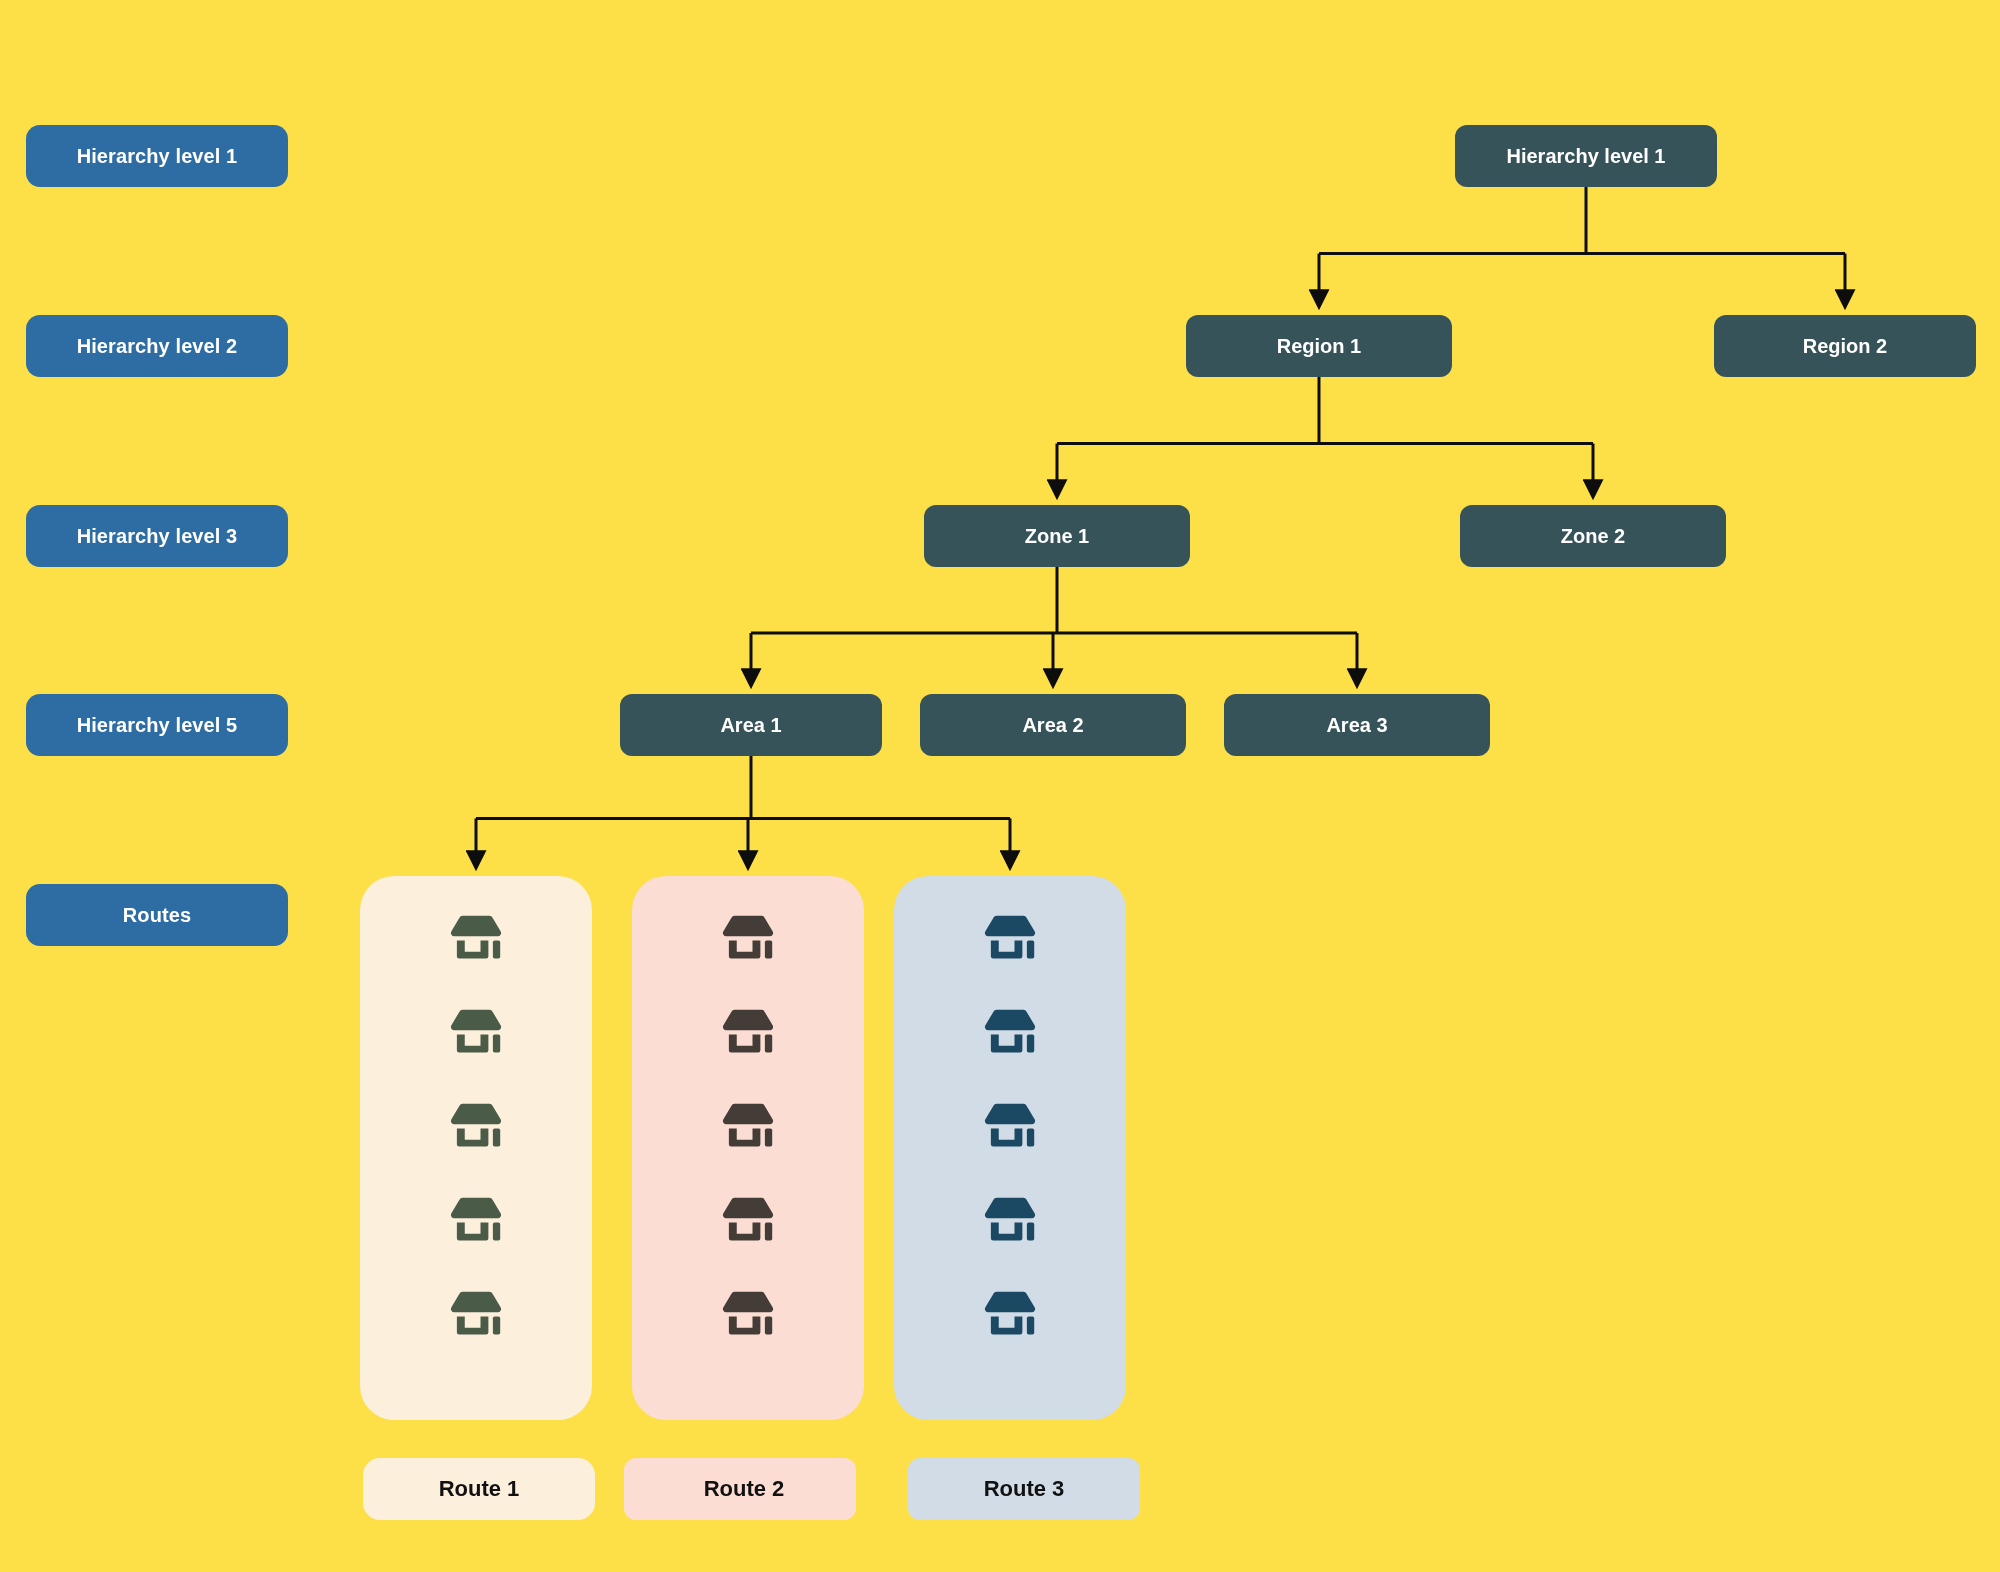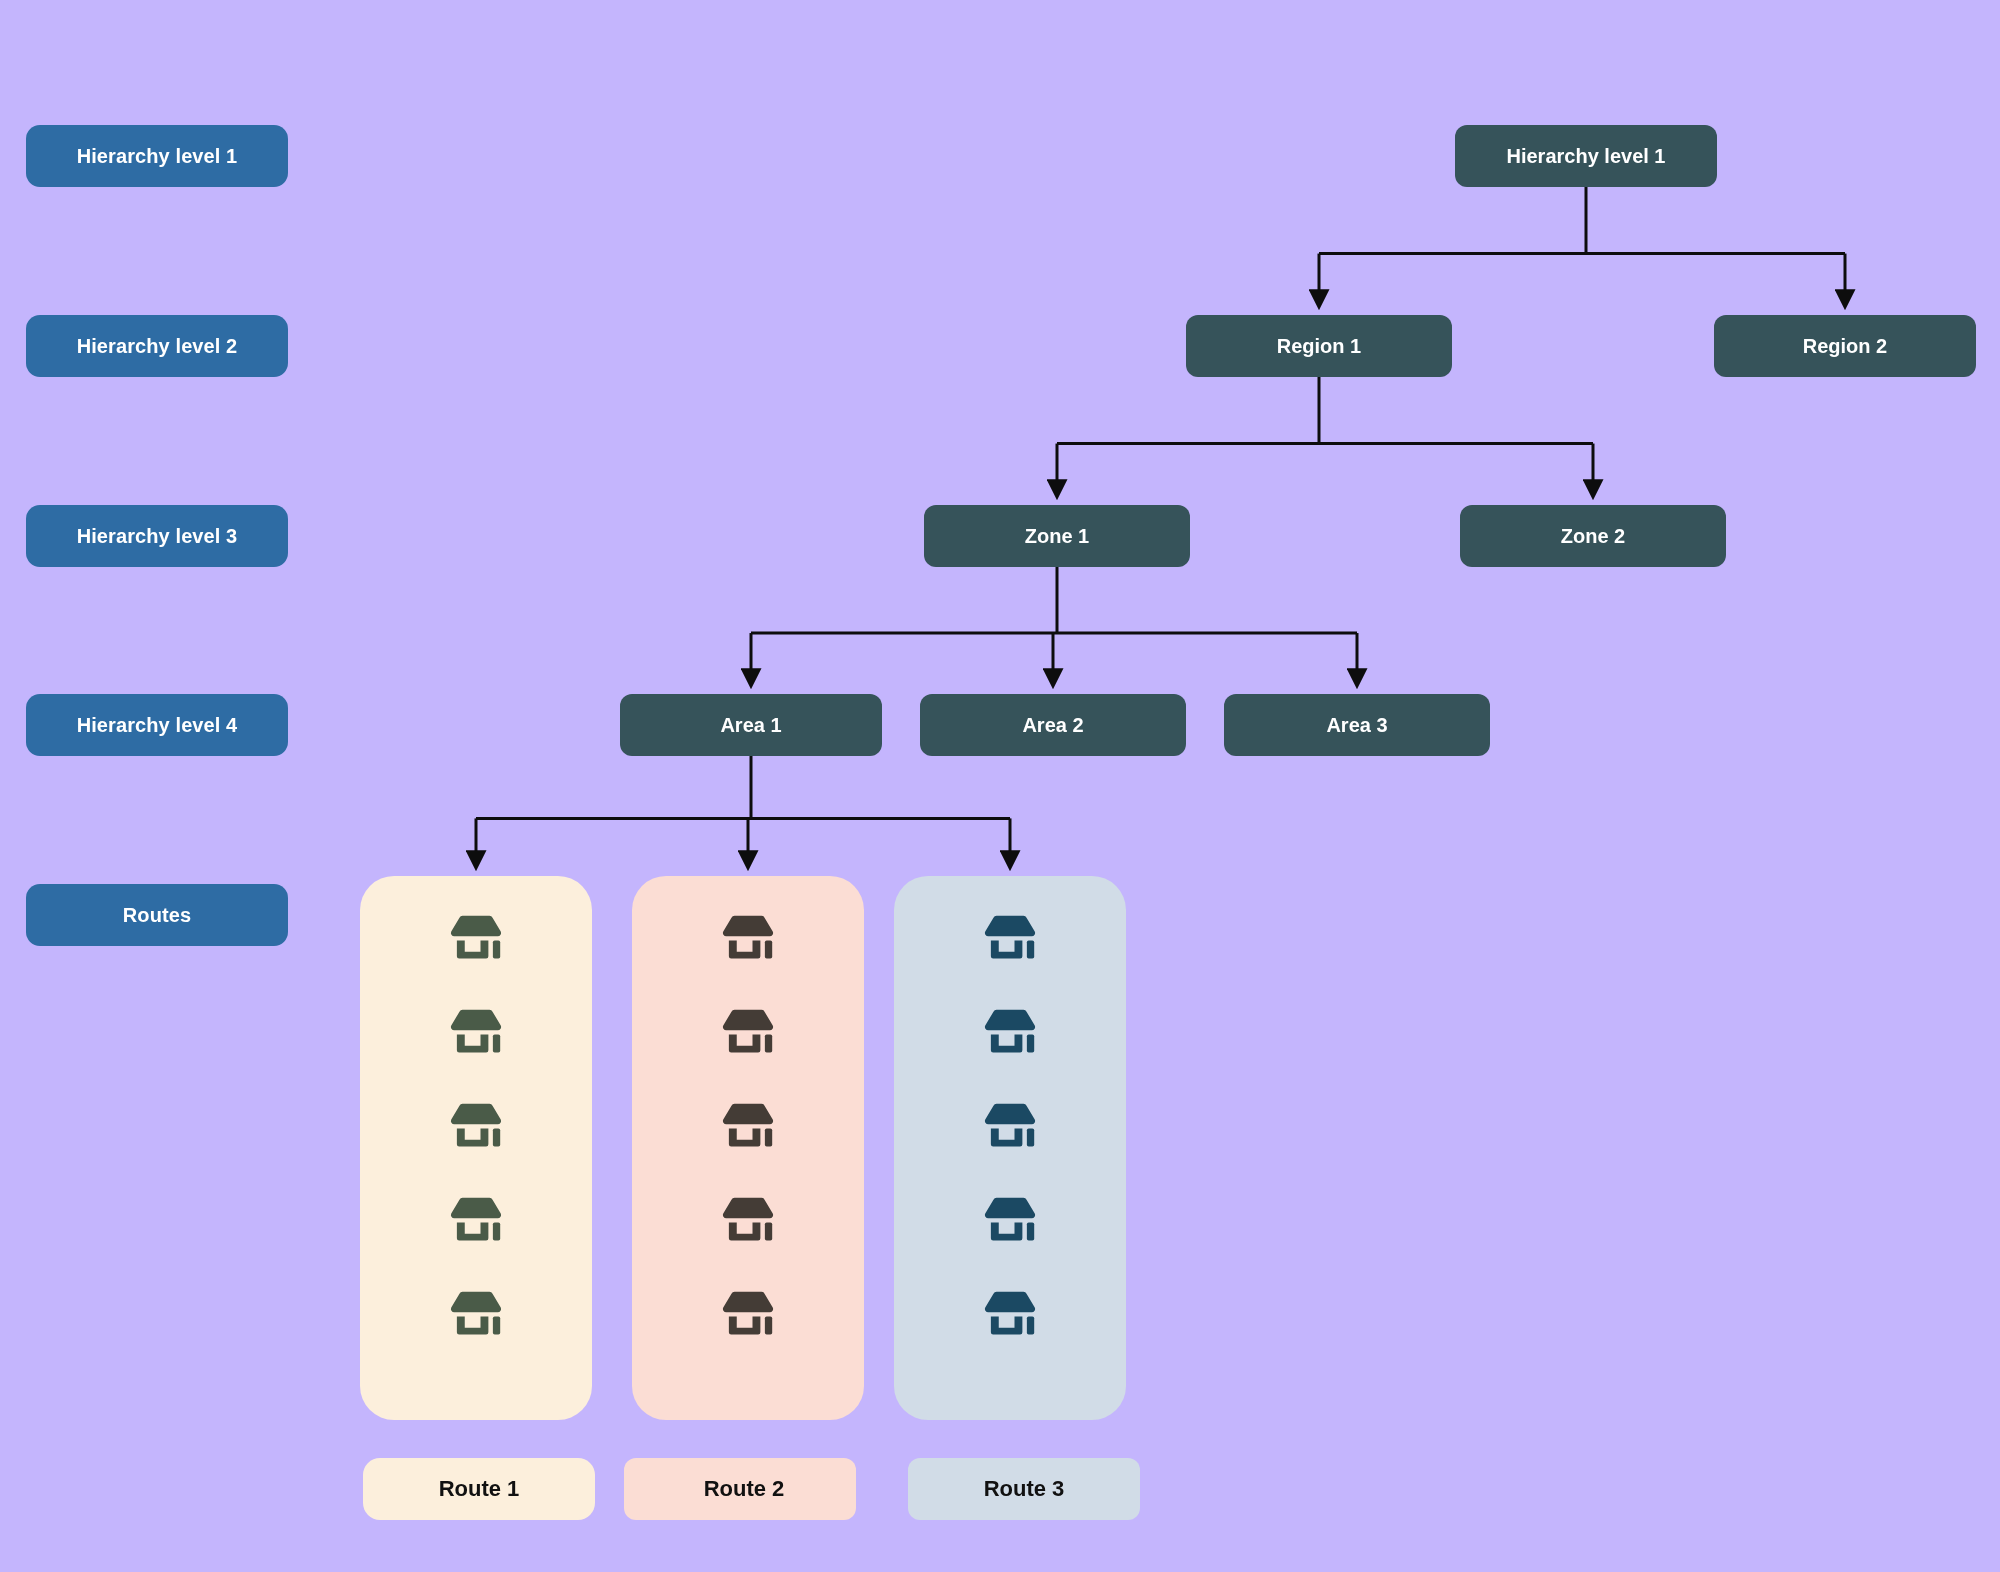--- a/index.html
+++ b/index.html
@@ -7,21 +7,21 @@
     padding: 0;
     background: #ffffff;
   }
   body {
     font-family: "Liberation Sans", sans-serif;
   }
   #stage {
     position: relative;
     width: 2000px;
     height: 1572px;
-    background: #c4b5fd;
+    background: #fde047;
     overflow: hidden;
   }
   
   .legend-pill {
     position: absolute;
     display: flex;
     align-items: center;
     justify-content: center;
     box-sizing: border-box;
     border-radius: 14px;
@@ -120,21 +120,21 @@
     <div class="legend-pill" style="left: 26px; top: 125px; width: 262px; height: 62px; background: rgb(46, 108, 164); color: rgb(255, 255, 255);">
       <span>Hierarchy level 1</span>
     </div>
     <div class="legend-pill" style="left: 26px; top: 315px; width: 262px; height: 62px; background: rgb(46, 108, 164); color: rgb(255, 255, 255);">
       <span>Hierarchy level 2</span>
     </div>
     <div class="legend-pill" style="left: 26px; top: 505px; width: 262px; height: 62px; background: rgb(46, 108, 164); color: rgb(255, 255, 255);">
       <span>Hierarchy level 3</span>
     </div>
     <div class="legend-pill" style="left: 26px; top: 694px; width: 262px; height: 62px; background: rgb(46, 108, 164); color: rgb(255, 255, 255);">
-      <span>Hierarchy level 4</span>
+      <span>Hierarchy level 5</span>
     </div>
     <div class="legend-pill" style="left: 26px; top: 884px; width: 262px; height: 62px; background: rgb(46, 108, 164); color: rgb(255, 255, 255);">
       <span>Routes</span>
     </div>
   </div>
 
   <div>
     <div class="node" style="left: 1455px; top: 125px; width: 262px; height: 62px; background: rgb(54, 83, 90); color: rgb(255, 255, 255);">
       <span>Hierarchy level 1</span>
     </div>

